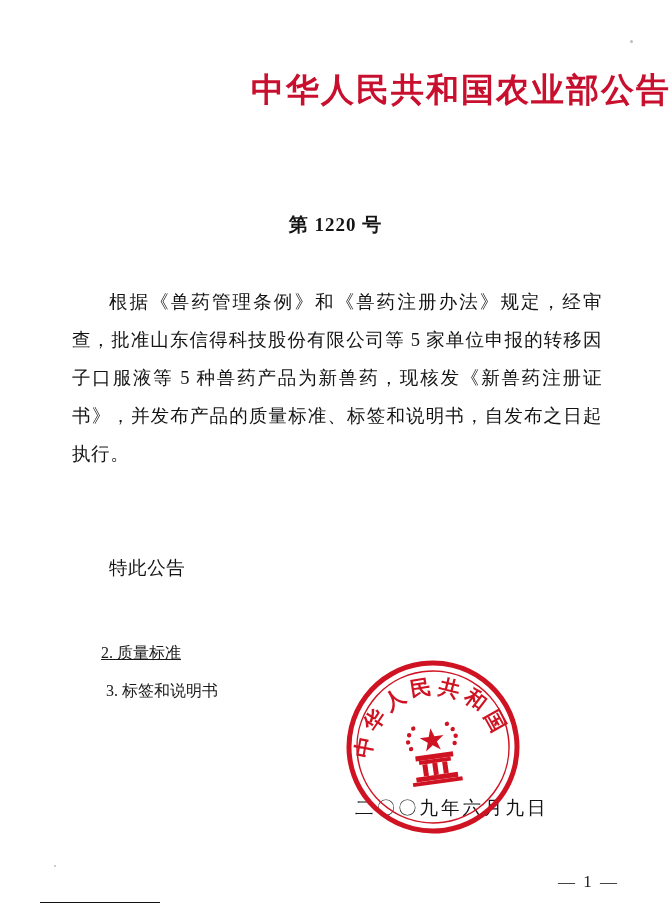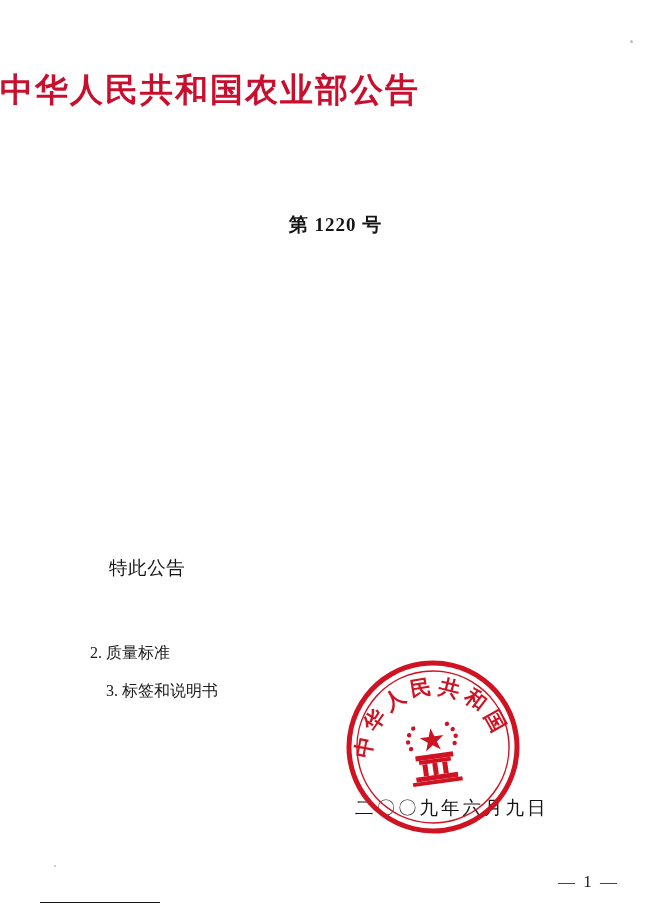--- a/index.html
+++ b/index.html
@@ -14,21 +14,21 @@
     background: #ffffff;
     overflow: hidden;
     font-family: "Liberation Serif", "DejaVu Serif", serif;
     color: #1a1a1a;
   }
   .doc-title {
     position: absolute;
     top: 68px;
     left: 0;
     width: 671px;
-    text-align: left;
+    text-align: right;
     font-family: "DejaVu Serif", "Liberation Serif", serif;
     font-weight: bold;
     font-size: 33px;
     letter-spacing: 2px;
     color: #c8102e;
     white-space: nowrap;
   }
   .doc-number {
     position: absolute;
     top: 212px;
@@ -59,21 +59,21 @@
     position: absolute;
     left: 72px;
     width: 530px;
     font-size: 18.5px;
     line-height: 38px;
     letter-spacing: 0.6px;
     color: #141414;
   }
   .attach-head { top: 600px; }
   .attach-l1 { position: absolute; left: 80px; top: 600px; }
-  .attach-l2 { position: absolute; left: 90px; top: 643px; }
+  .attach-l2 { position: absolute; left: 101px; top: 643px; text-decoration: underline; }
   .attach-l3 { position: absolute; left: 106px; top: 681px; }
 
   .date-line {
     position: absolute;
     top: 795px;
     left: 355px;
     font-size: 18.5px;
     letter-spacing: 3px;
     color: #141414;
   }
@@ -112,20 +112,23 @@
 </style>
 </head>
 <body>
 
 <div id="page">
 
   <div class="doc-title">中华人民共和国农业部公告</div>
 
   <div class="doc-number">第 1220 号</div>
 
+  <div class="body-block p1">
+    <span class="indent">根据《兽药管理条例》和《兽药注册办法》规定，经审查，批准山东信得科技股份有限公司等 5 家单位申报的转移因子口服液等 5 种兽药产品为新兽药，现核发《新兽药注册证书》，并发布产品的质量标准、标签和说明书，自发布之日起执行。</span>
+  </div>
 
 
   <div class="body-block p3">
     <span class="indent">特此公告</span>
   </div>
 
   <div class="attach-l2">2. 质量标准</div>
   <div class="attach-l3">3. 标签和说明书</div>
 
   <div class="date-line">二〇〇九年六月九日</div>

